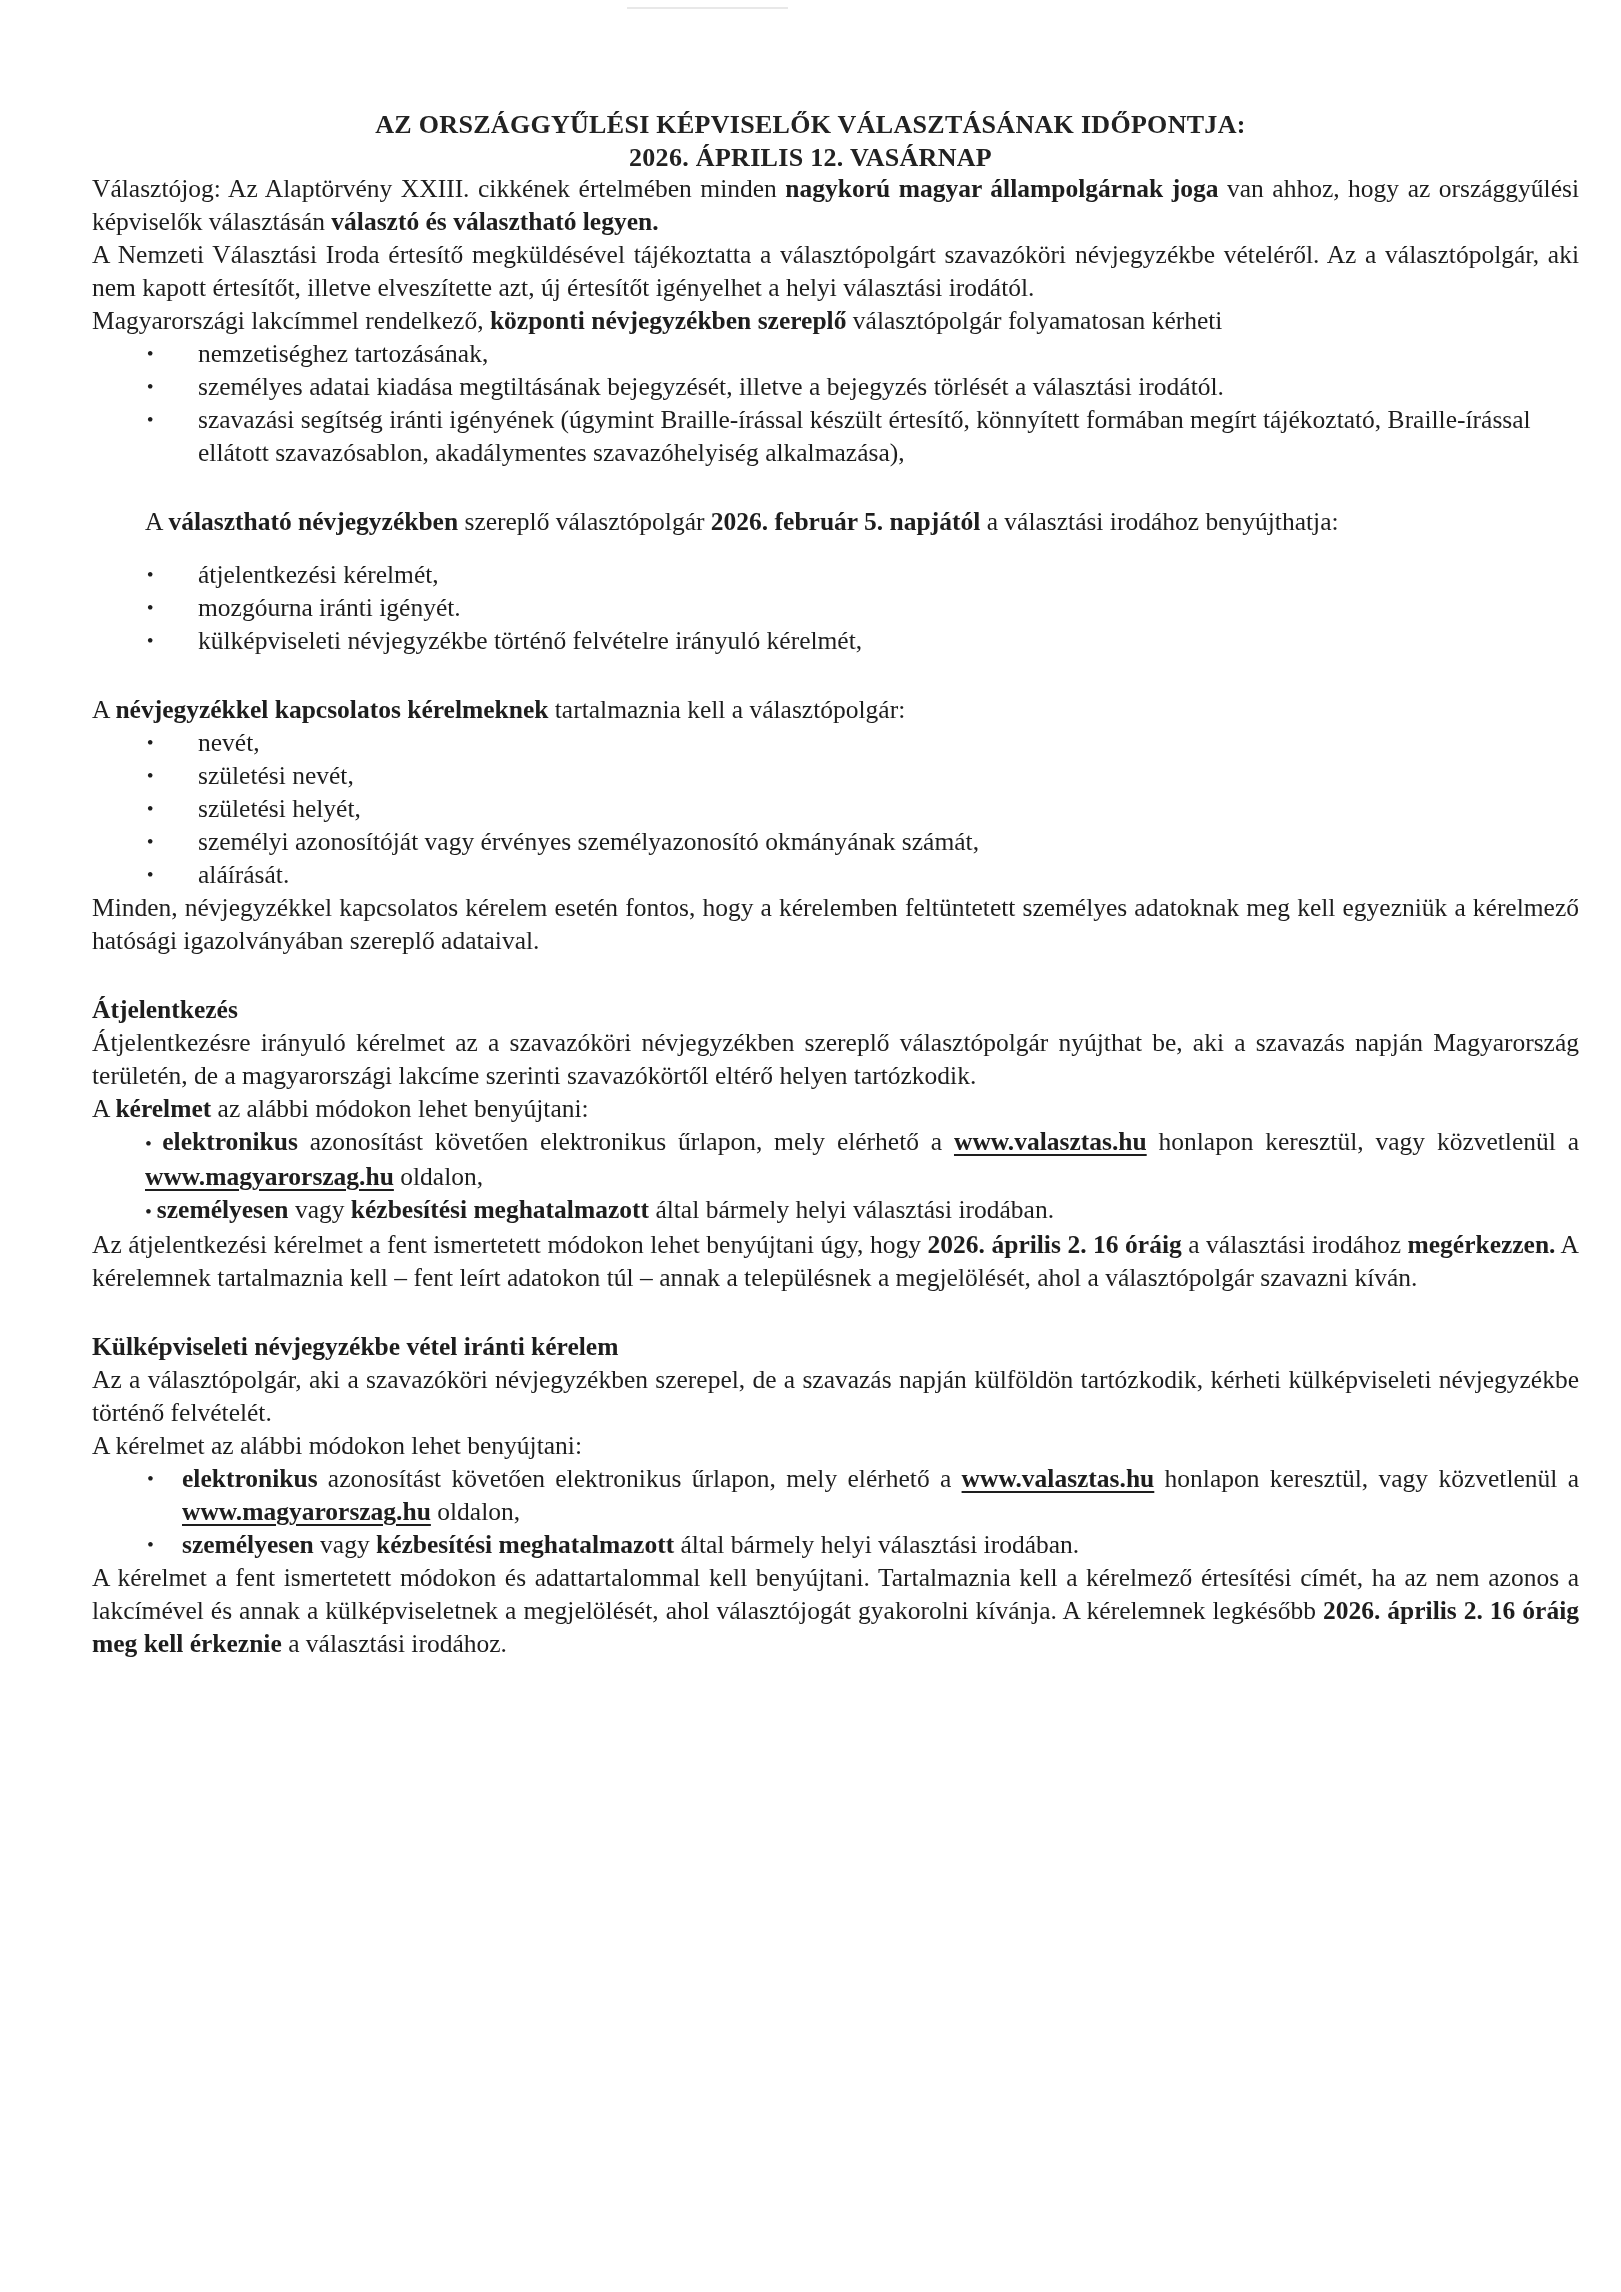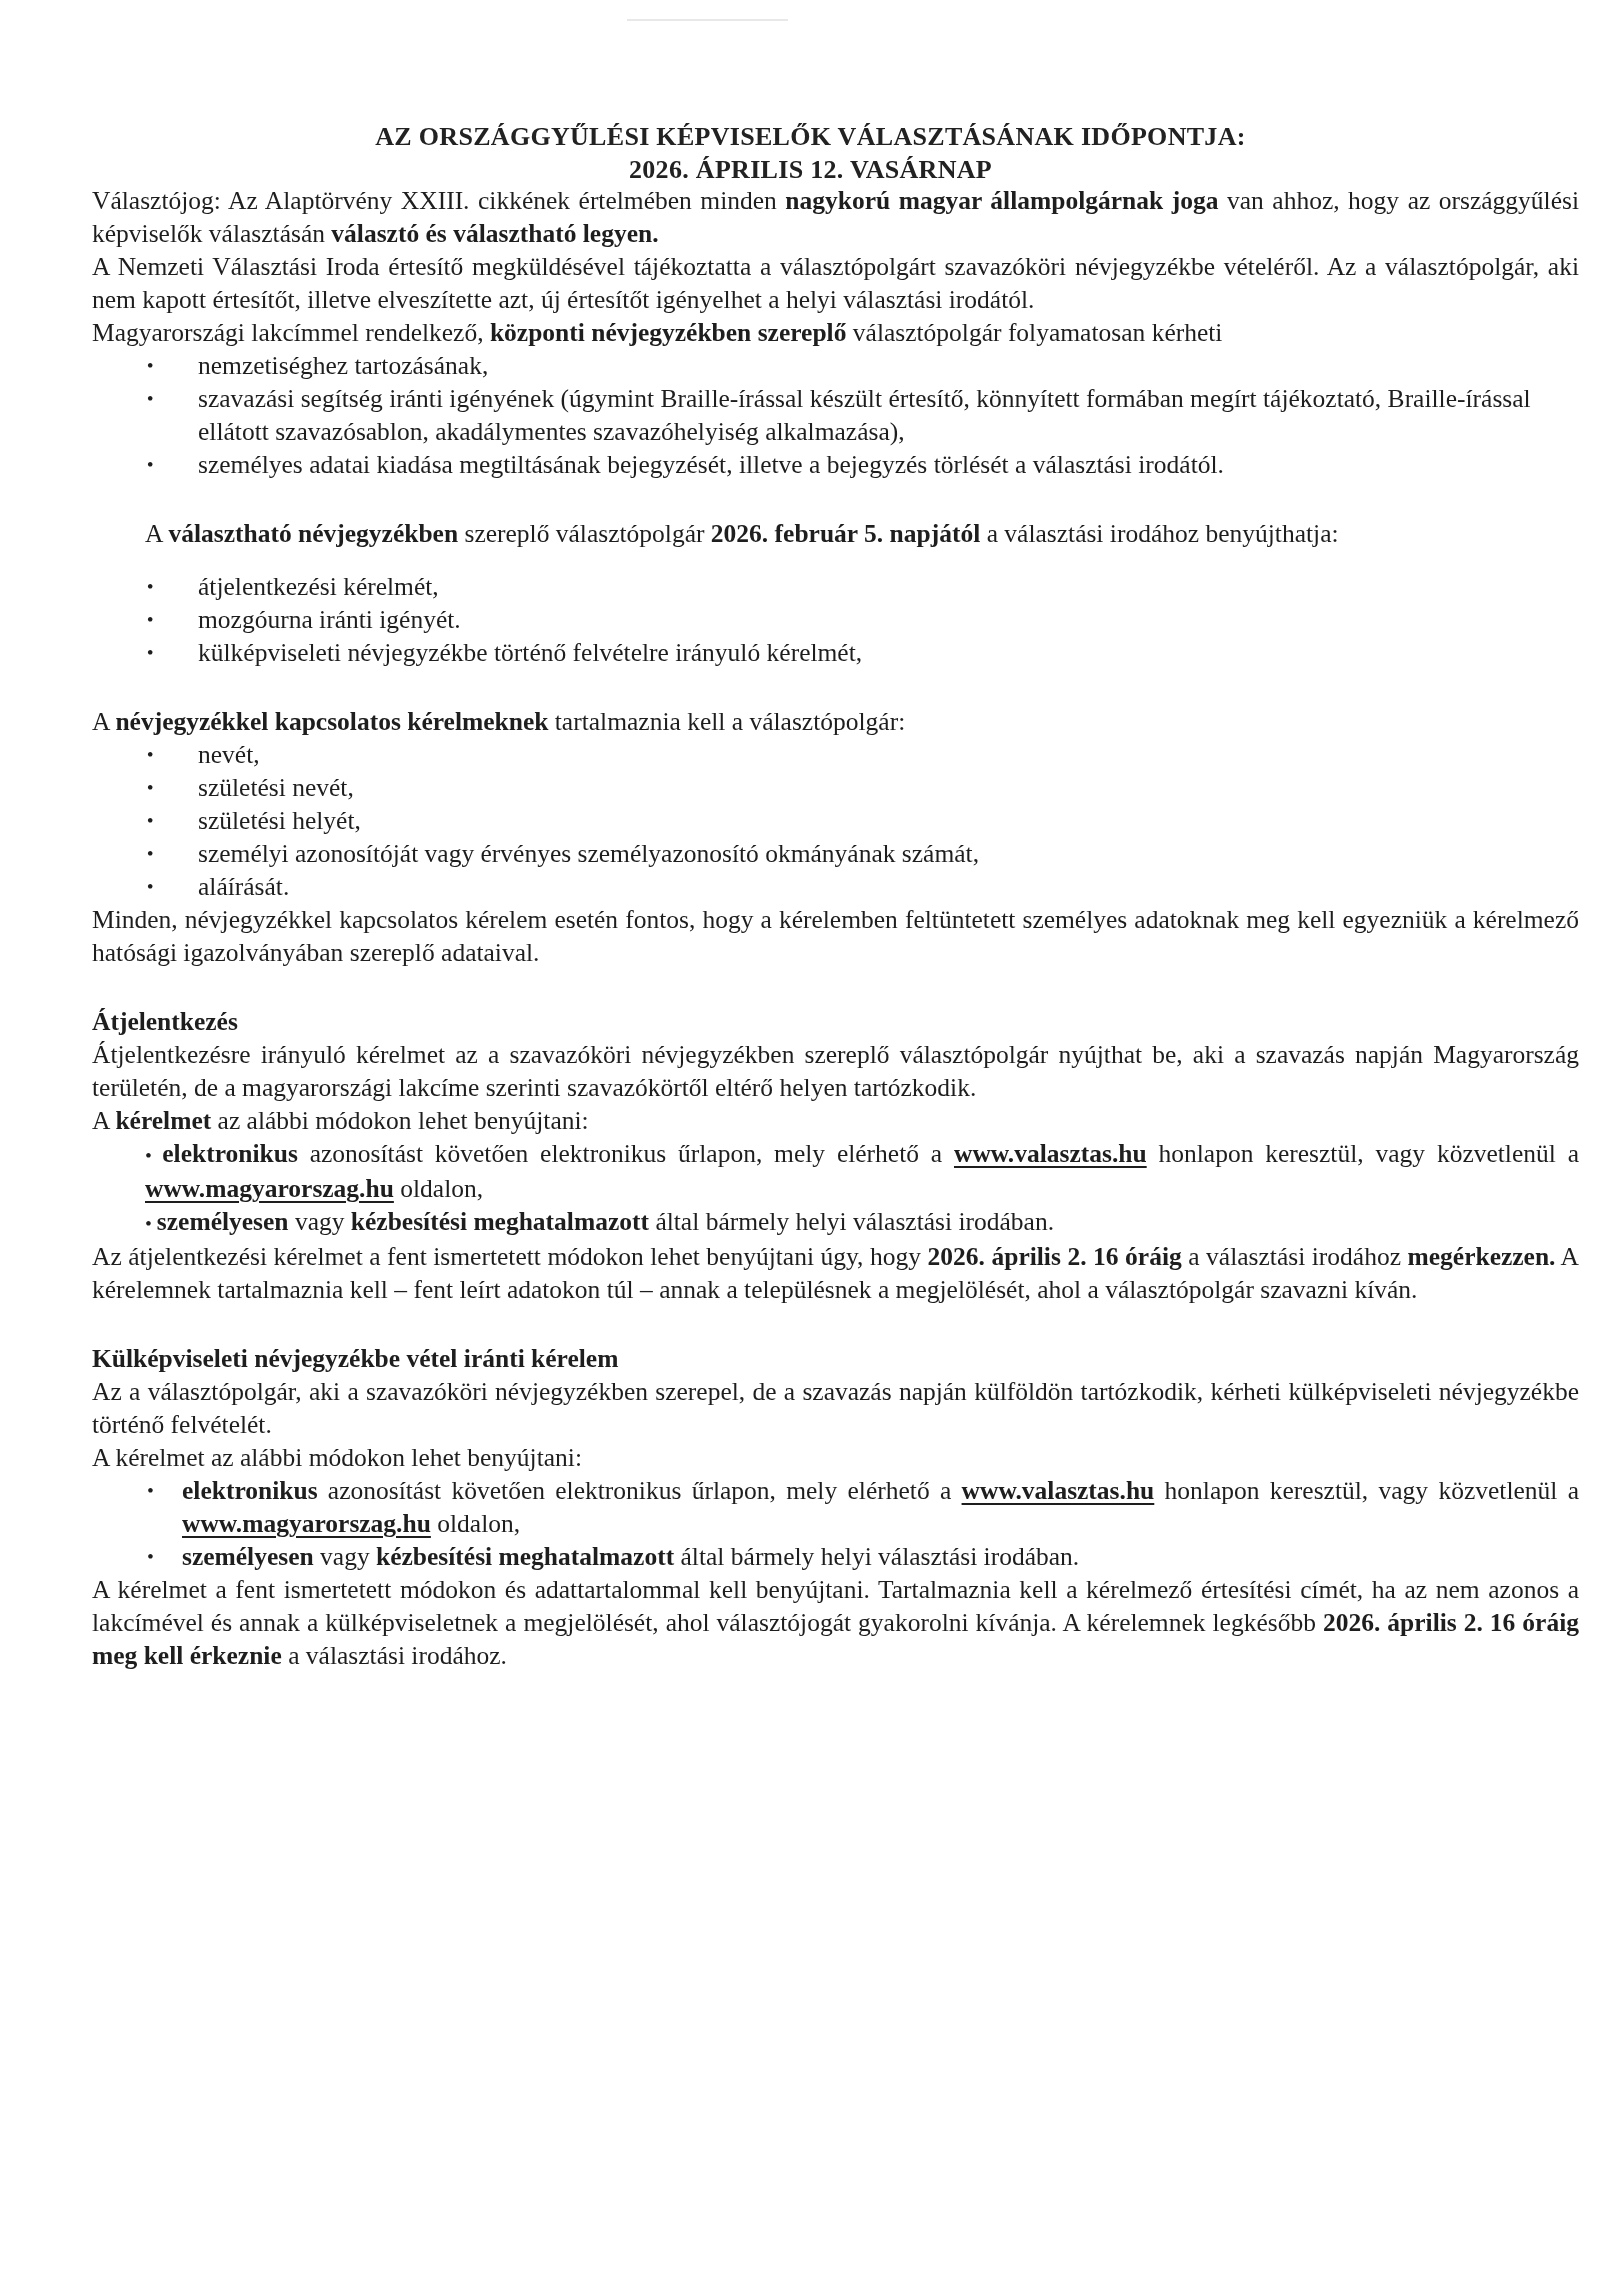--- a/index.html
+++ b/index.html
@@ -1,21 +1,21 @@
 <!DOCTYPE html>
 <html style="font-size:14.3px"><head>
 <meta charset="utf-8">
 <style>
   html, body { margin: 0; padding: 0; background: #ffffff; }
   body {
     width: 1621px; height: 2293px; position: relative; overflow: hidden;
     font-family: "Liberation Serif", "DejaVu Serif", serif;
     color: #1e1e1e;
   }
-  .page { position: absolute; left: 0; top: 12px; width: 1621px; height: 1750px; background: #fff; }
+  .page { position: absolute; left: 0; top: 0; width: 1621px; height: 1750px; background: #fff; }
   .scan-line { position: absolute; left: 627px; top: 7.2px; width: 161px; height: 1.8px; background: #e8e8e8; }
   .title {
     position: absolute; left: 0; width: 1621px; text-align: center;
     font-weight: bold; font-size: 26px; letter-spacing: 0.3px; color: #222;
   }
   .content {
     position: absolute; left: 92px; top: 172px; width: 1487px;
     font-size: 25.5px; line-height: 33px;
   }
   p { margin: 0; }
@@ -49,22 +49,22 @@
 
     <p class="j">
       <span>Választójog: Az Alaptörvény XXIII. cikkének értelmében minden </span><b>nagykorú magyar állampolgárnak joga</b><span> van ahhoz, hogy az országgyűlési képviselők választásán </span><b>választó és választható legyen.</b>
     </p>
     <p class="j">A Nemzeti Választási Iroda értesítő megküldésével tájékoztatta a választópolgárt szavazóköri névjegyzékbe vételéről. Az a választópolgár, aki nem kapott értesítőt, illetve elveszítette azt, új értesítőt igényelhet a helyi választási irodától.</p>
     <p>
       <span>Magyarországi lakcímmel rendelkező, </span><b>központi névjegyzékben szereplő</b><span> választópolgár folyamatosan kérheti</span>
     </p>
     <ul class="l0" style="margin-left:53px;">
       <li>nemzetiséghez tartozásának,</li>
+      <li>személyes adatai kiadása megtiltásának bejegyzését, illetve a bejegyzés törlését a választási irodától.</li>
       <li>szavazási segítség iránti igényének (úgymint Braille-írással készült értesítő, könnyített formában megírt tájékoztató, Braille-írással ellátott szavazósablon, akadálymentes szavazóhelyiség alkalmazása),</li>
-      <li>személyes adatai kiadása megtiltásának bejegyzését, illetve a bejegyzés törlését a választási irodától.</li>
     </ul>
 
     <div class="gap-md"></div>
 
     <p class="j" style="margin-left:53px;">
       <span>A </span><b>választható névjegyzékben</b><span> szereplő választópolgár </span><b>2026. február 5. napjától</b><span> a választási irodához benyújthatja:</span>
     </p>
     <ul class="l0" style="margin-left:53px;margin-top:20px;">
       <li>átjelentkezési kérelmét,</li>
       <li>mozgóurna iránti igényét.</li>

